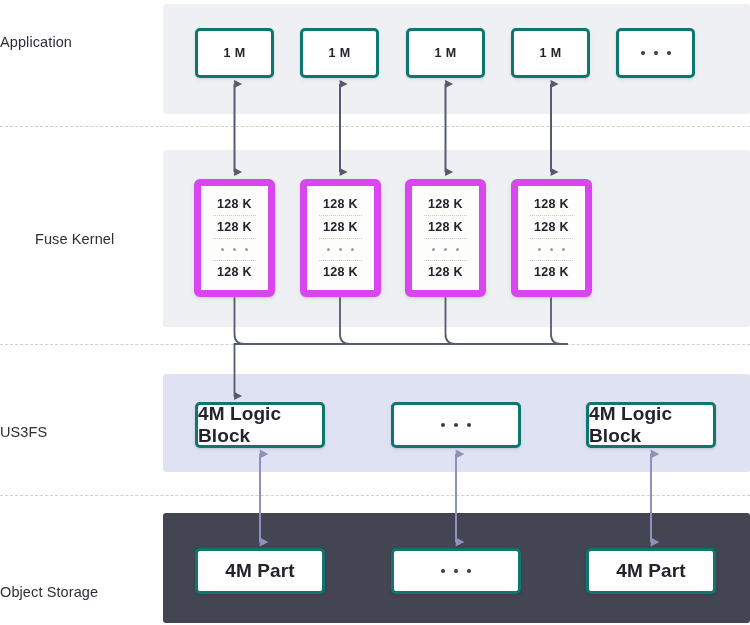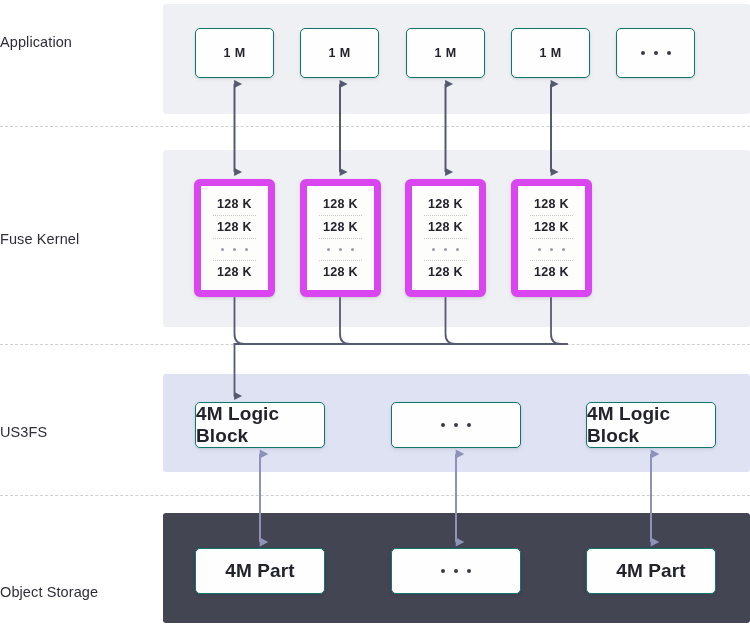--- a/index.html
+++ b/index.html
@@ -47,21 +47,21 @@
     color: #2e2e38;
     font-size: 14.5px;
     letter-spacing: .1px;
     white-space: nowrap;
   }
 
   
   .box {
     position: absolute;
     background: #fefefe;
-    border: 1px solid #0f766e;
+    border: 3px solid #0f766e;
     border-radius: 5px;
     box-shadow: 0 1px 2px rgba(30,30,50,.10), 0 2px 5px rgba(30,30,50,.05);
     display: flex;
     align-items: center;
     justify-content: center;
     box-sizing: border-box;
     color: #23232c;
     font-size: 12.5px;
     font-weight: bold;
     letter-spacing: .4px;
@@ -137,21 +137,21 @@
   <div class="band band-app" style="top:4px;   height:110px;"></div>
   <div class="band band-fuse" style="top:150px; height:177px;"></div>
   <div class="band band-us3fs" style="top:374px; height:98px;"></div>
   <div class="band band-obj" style="top:513px; height:110px;"></div>
 
   <div class="sep" style="top:126px;"></div>
   <div class="sep" style="top:344px;"></div>
   <div class="sep" style="top:495px;"></div>
 
   <div class="row-label" style="top:34px;">Application</div>
-  <div class="row-label" style="top:231px;">Fuse Kernel</div>
+  <div class="row-label" style="top:231px;padding-left:35px;">Fuse Kernel</div>
   <div class="row-label" style="top:424px;">US3FS</div>
   <div class="row-label" style="top:584px;">Object Storage</div>
 
   <div class="box" style="left:195px; top:28px; width:79px; height:50px;">
     <span>1 M</span>
   </div>
   <div class="box" style="left:300px; top:28px; width:79px; height:50px;">
     <span>1 M</span>
   </div>
   <div class="box" style="left:406px; top:28px; width:79px; height:50px;">

